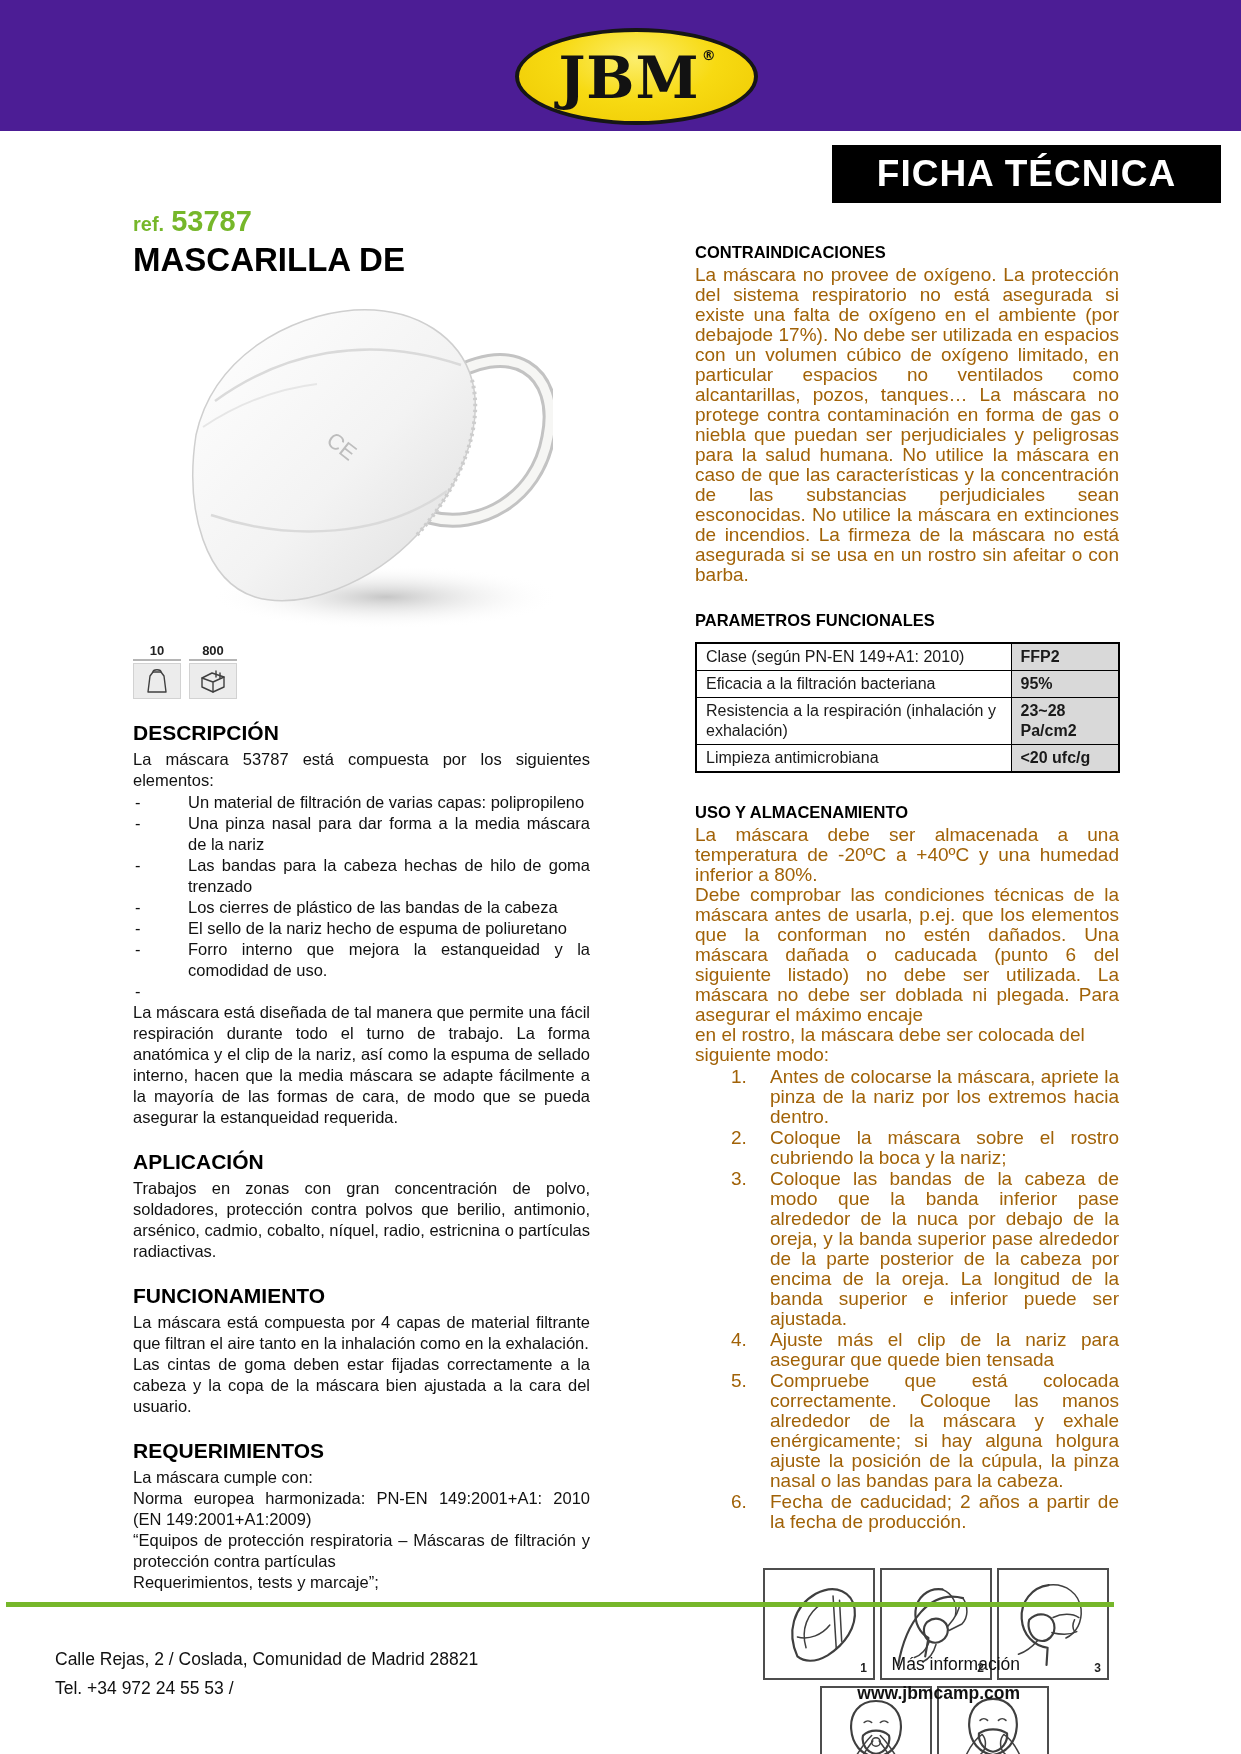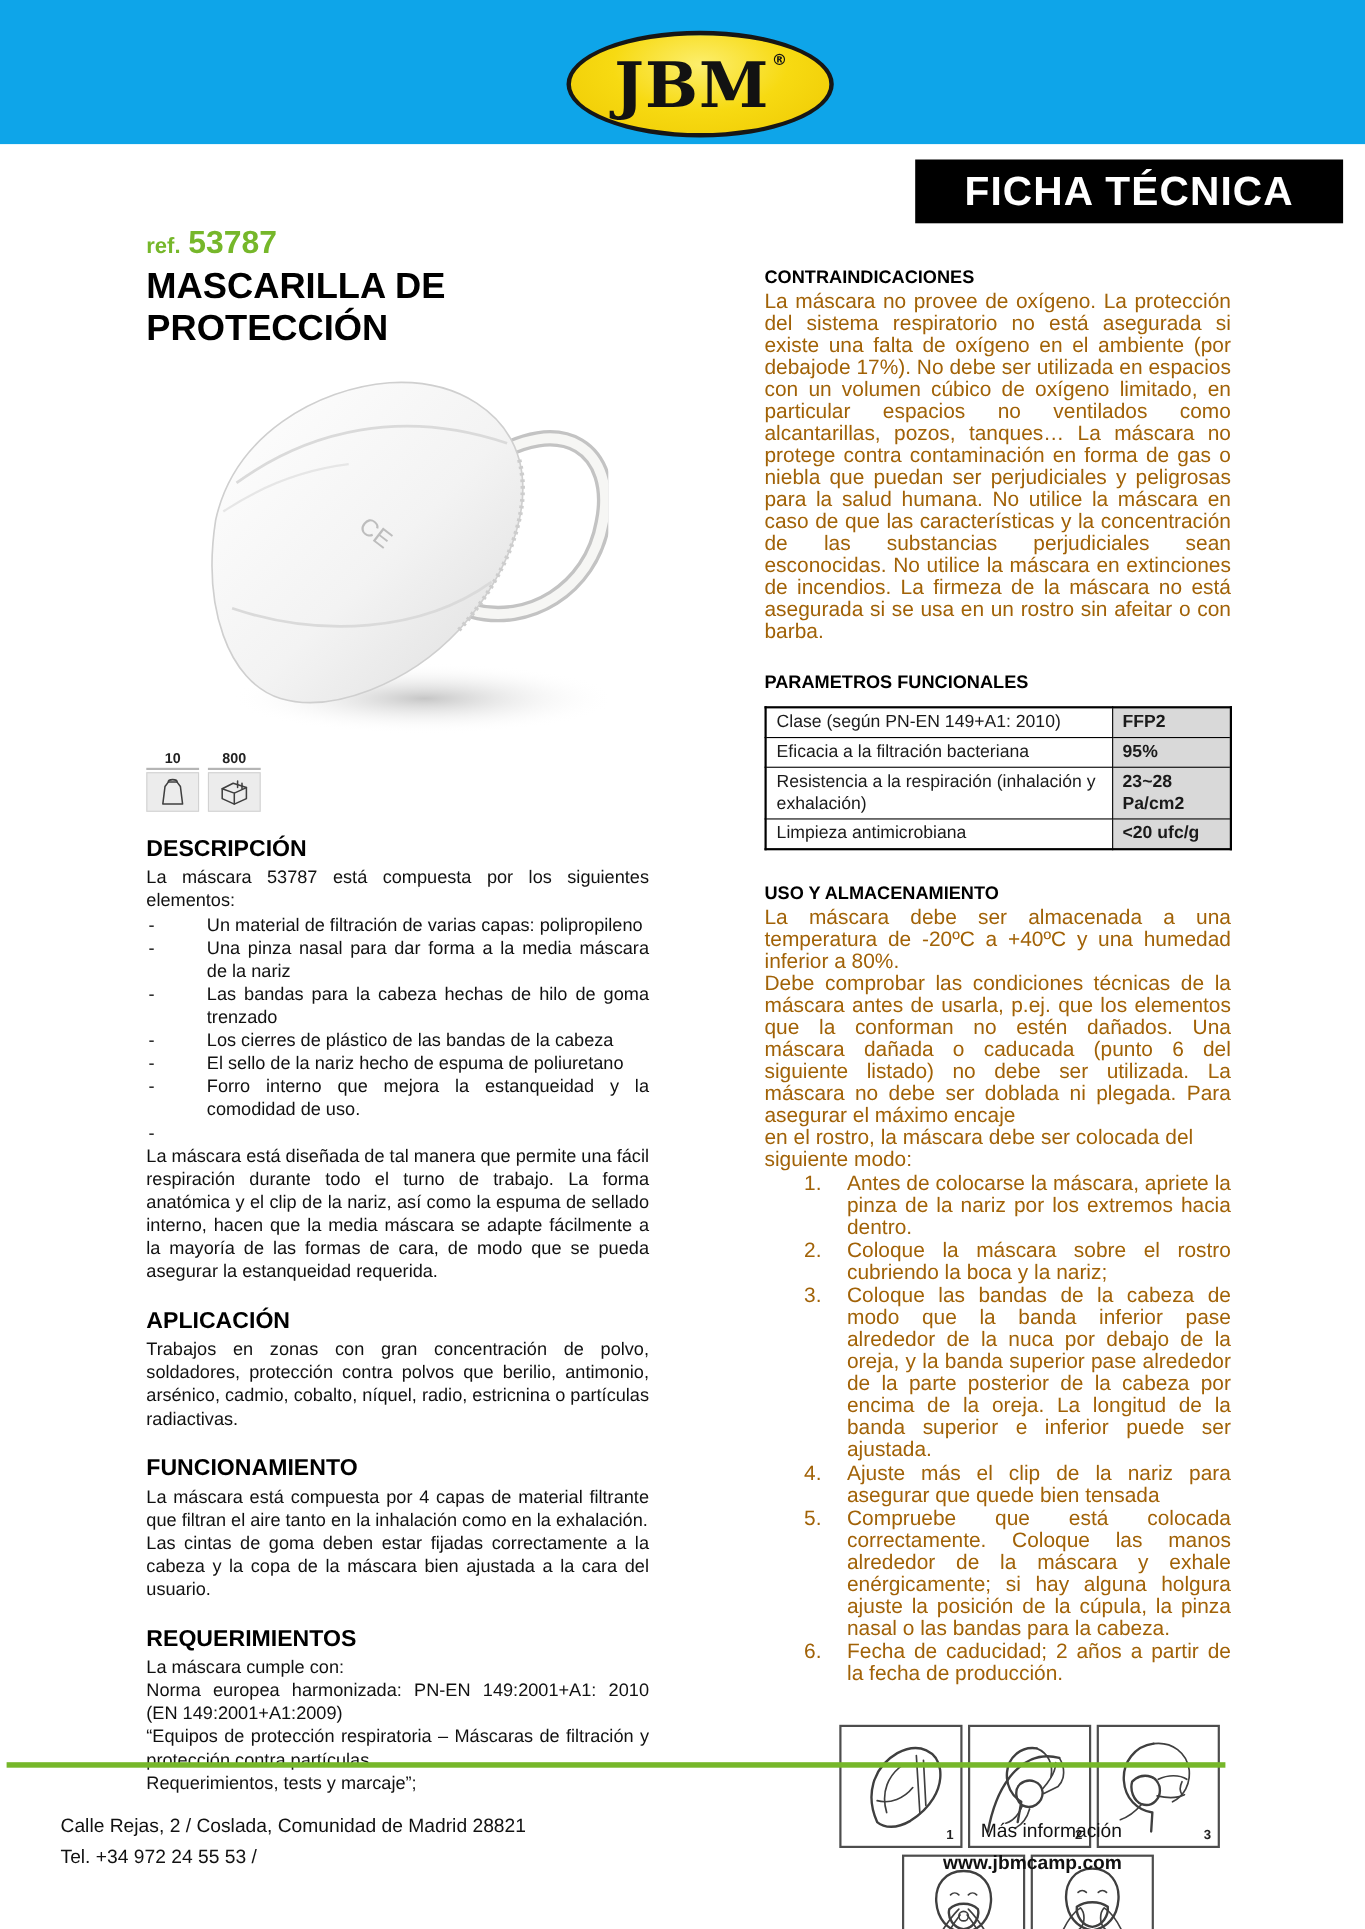--- a/index.html
+++ b/index.html
@@ -3,21 +3,21 @@
 <meta charset="utf-8">
 <style>
   * { margin:0; padding:0; box-sizing:border-box; }
   body { background:#888; font-family:"Liberation Sans", sans-serif; }
   .page {
     position:relative; width:1241px; height:1754px; margin:0 auto;
     background:#ffffff; overflow:hidden; color:#1a1a1a;
   }
 
   
-  .header-band { position:absolute; left:0; top:0; width:1241px; height:131px; background:#0ea5e9; }
+  .header-band { position:absolute; left:0; top:0; width:1241px; height:131px; background:#4c1d95; }
   .logo-oval {
     position:absolute; left:515px; top:28px; width:243px; height:97px;
     background: radial-gradient(ellipse at 50% 30%, #fcee6d 0%, #f7da12 48%, #eec902 100%);
     border:4px solid #161616; border-radius:50%;
     display:flex; align-items:center; justify-content:center;
   }
   .logo-text {
     font-family:"DejaVu Serif", serif; font-weight:bold; font-style:normal;
     font-size:57px; color:#121212; letter-spacing:1px; line-height:1; padding-top:2px;
   }
@@ -102,21 +102,20 @@
   <div class="banner-black">
     <span>FICHA TÉCNICA</span>
   </div>
 
   <div class="left-col">
     <div class="ref-line">
       <span class="ref-label">ref.</span><span class="ref-number">53787</span>
     </div>
     <div class="product-title">
       <div>MASCARILLA DE</div>
-      <div>PROTECCIÓN</div>
     </div>
 
     
     <svg class="mask-fig" viewBox="0 0 412 352">
       <defs>
         <linearGradient id="mg" x1="0" y1="0" x2="1" y2="1">
           <stop offset="0" stop-color="#ffffff"></stop>
           <stop offset="0.55" stop-color="#f3f3f3"></stop>
           <stop offset="1" stop-color="#dddddd"></stop>
         </linearGradient>

